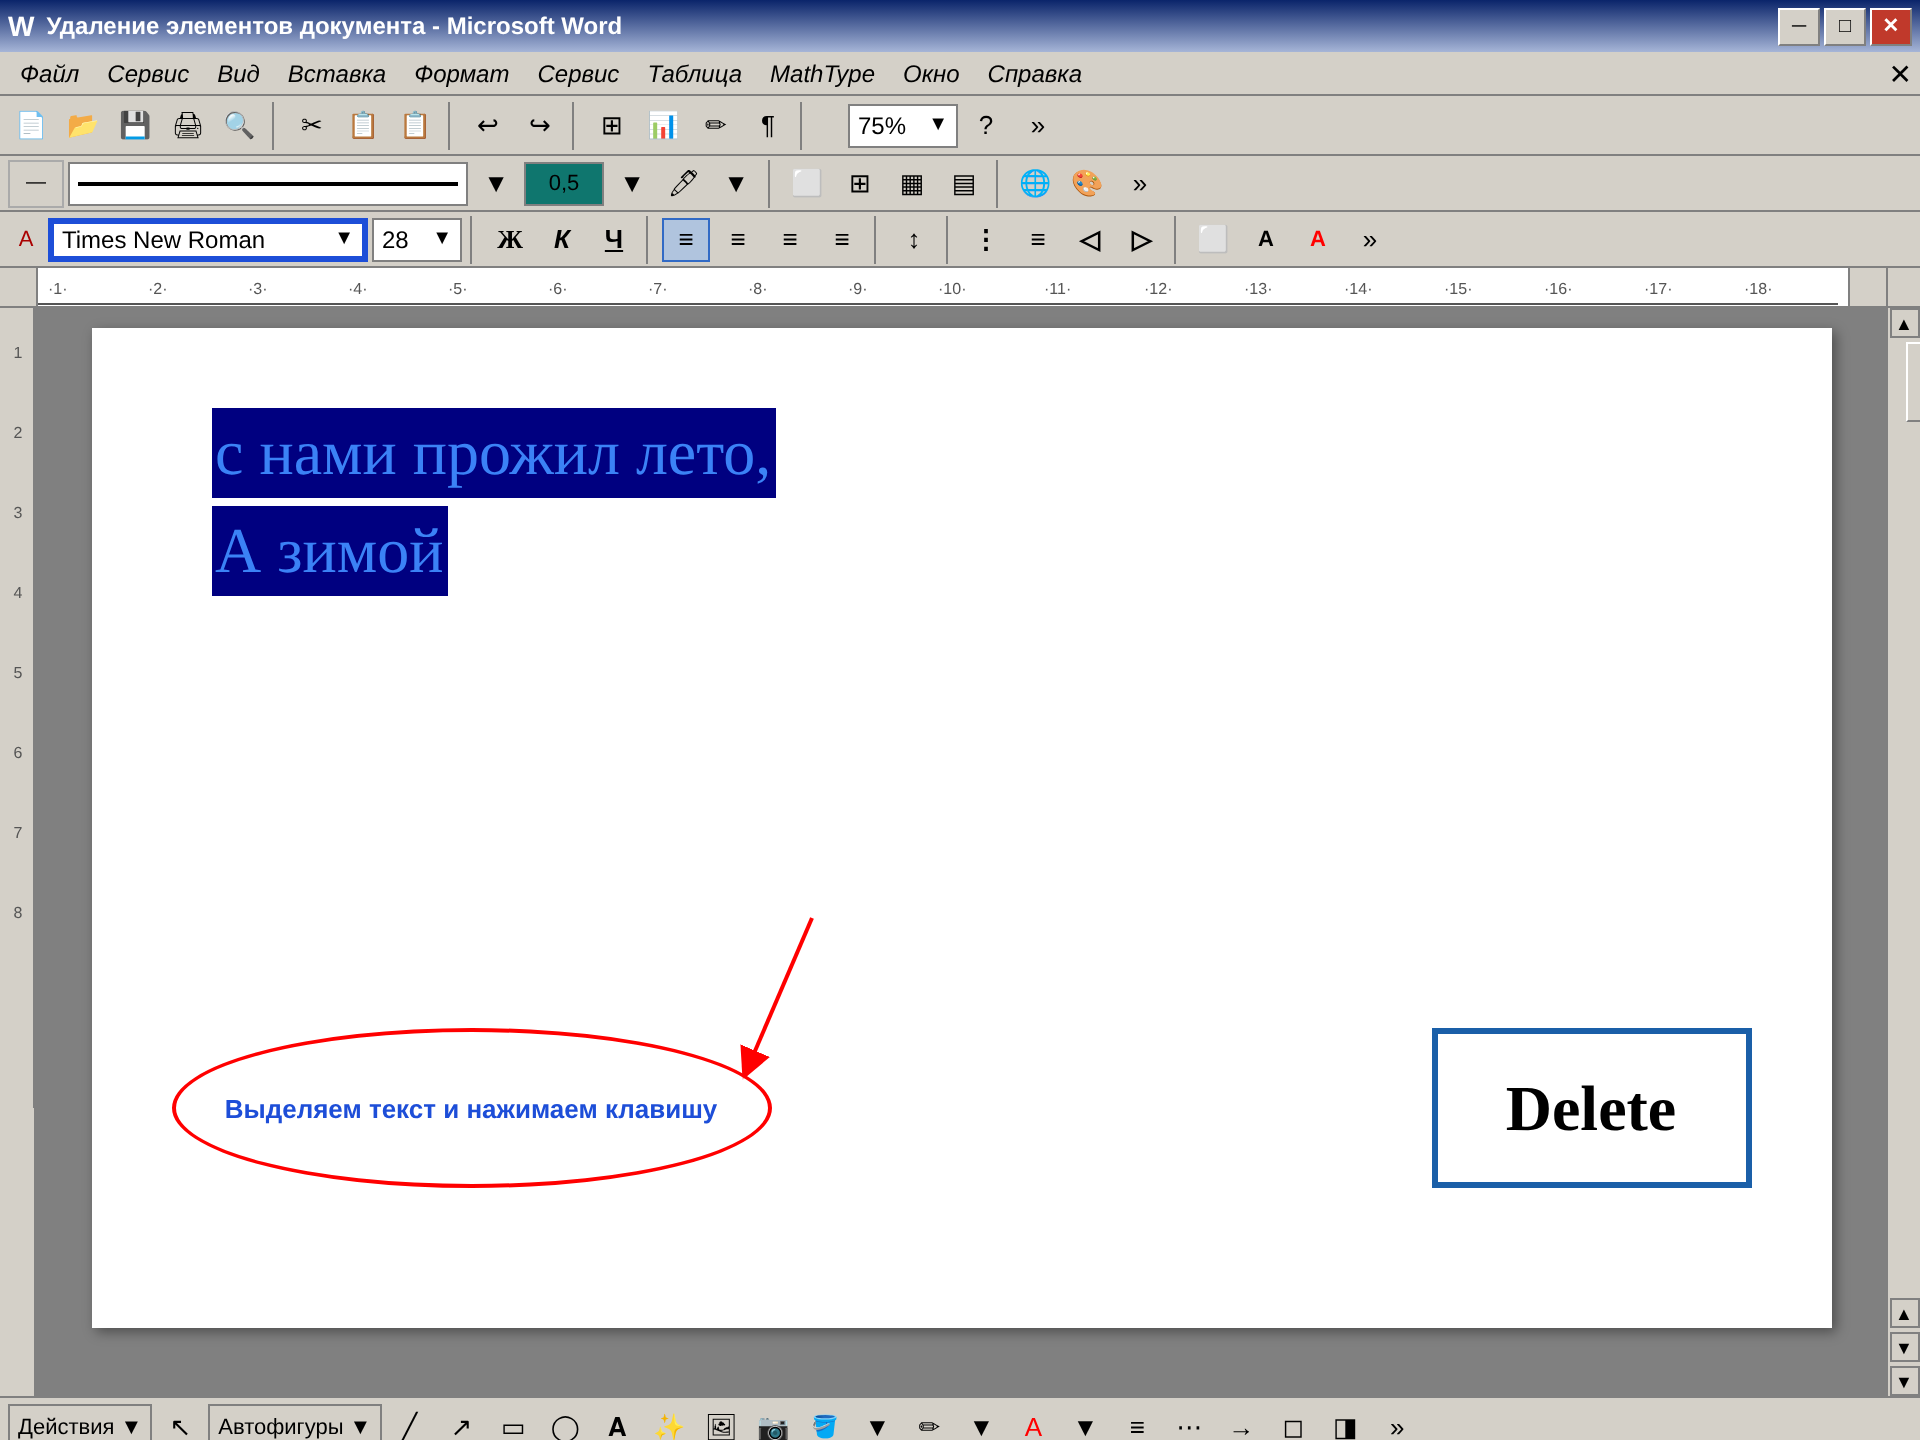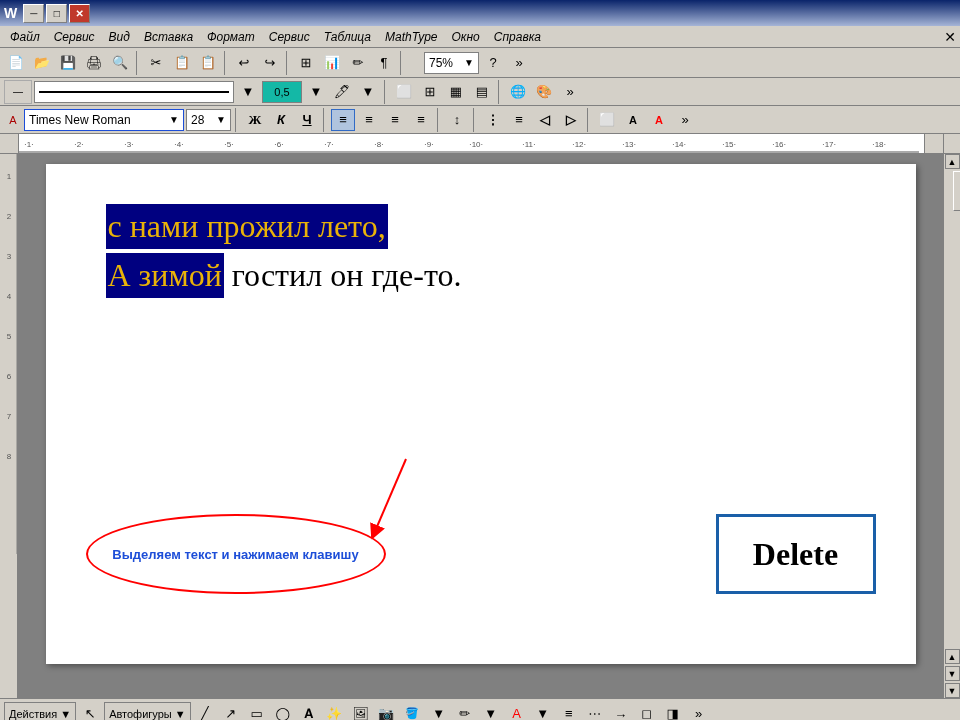--- a/index.html
+++ b/index.html
@@ -73,21 +73,21 @@
       height: 28px;
       display: flex;
       align-items: center;
       padding: 2px 4px;
       border-bottom: 1px solid #808080;
       gap: 2px;
     }
     .font-dropdown {
       height: 22px;
       background: white;
-      border: 1px solid #1d4ed8;
+      border: 3px solid #1d4ed8;
       font-size: 12px;
       padding: 0 4px;
       width: 160px;
       display: flex; align-items: center; justify-content: space-between;
       cursor: pointer;
     }
     .size-dropdown {
       height: 22px;
       background: white;
       border: 1px solid #808080;
@@ -179,21 +179,21 @@
       margin-top: 20px;
       margin-left: 20px;
       font-family: 'Times New Roman', serif;
       font-size: 32px;
       line-height: 1.4;
     }
     .line1 { display: flex; align-items: baseline; }
     .word-normal { margin-right: 8px; }
     .word-selected {
       background: #000080;
-      color: #eab308;
+      color: #3b82f6;
       padding: 0 2px;
     }
     .line2 { display: flex; align-items: baseline; margin-top: 4px; }
 
     
     .annotation-container {
       position: absolute;
       bottom: 60px;
       left: 10px;
       right: 10px;
@@ -254,20 +254,21 @@
       padding: 2px 4px;
       border-bottom: 1px solid #808080;
       gap: 2px;
     }
   </style>
 </head>
 <body>
 
 <div id="titlebar">
   <span style="font-size:14px; margin-right:6px;">W</span>
+  <span class="title-text">Удаление элементов документа - Microsoft Word</span>
   <div class="win-buttons">
     <div class="win-btn">─</div>
     <div class="win-btn">□</div>
     <div class="win-btn close-btn">✕</div>
   </div>
 </div>
 
 <div id="menubar">
   <span class="menu-item">Файл</span>
   <span class="menu-item">Сервис</span>
@@ -308,21 +309,21 @@
   <div class="tb-btn">?</div>
   <div class="tb-btn">»</div>
 </div>
 
 <div id="extra-toolbar">
   <div class="tb-btn" style="width:28px; font-size:10px; border: 1px solid #aaa;">—</div>
   <div style="height:22px; background: white; border: 1px solid #808080; width: 200px; display:flex; align-items:center; padding: 0 4px;">
     <div style="width: 100%; height: 2px; background: #000;"></div>
   </div>
   <div class="tb-btn">▼</div>
-  <div style="height:22px; background: #14b8a6; border: 1px solid #808080; width: 40px; display:flex; align-items:center; justify-content:center; font-size:11px;">0,5</div>
+  <div style="height:22px; background: #0f766e; border: 1px solid #808080; width: 40px; display:flex; align-items:center; justify-content:center; font-size:11px;">0,5</div>
   <div class="tb-btn">▼</div>
   <div class="tb-btn" style="font-size:13px;">🖊</div>
   <div class="tb-btn">▼</div>
   <div class="tb-separator"></div>
   <div class="tb-btn">⬜</div>
   <div class="tb-btn">⊞</div>
   <div class="tb-btn">▦</div>
   <div class="tb-btn">▤</div>
   <div class="tb-separator"></div>
   <div class="tb-btn">🌐</div>
@@ -412,21 +413,20 @@
 
   <div id="doc-area">
     <div id="document">
 
       <div class="doc-poem">
         <div class="line1">
           <span class="word-selected">с нами прожил лето,</span>
         </div>
         <div class="line2">
           <span class="word-selected">А зимой</span>
-          <span class="word-normal" style="margin-left:8px;">гостил он где-то.</span>
         </div>
       </div>
 
       <div class="annotation-container">
 
         <svg style="position:absolute; left:300px; bottom:55px; width:100px; height:100px;">
           <defs>
             <marker id="arrowhead" markerWidth="8" markerHeight="8" refX="2" refY="4" orient="auto">
               <polygon points="0 0, 8 4, 0 8" fill="red"></polygon>
             </marker>

